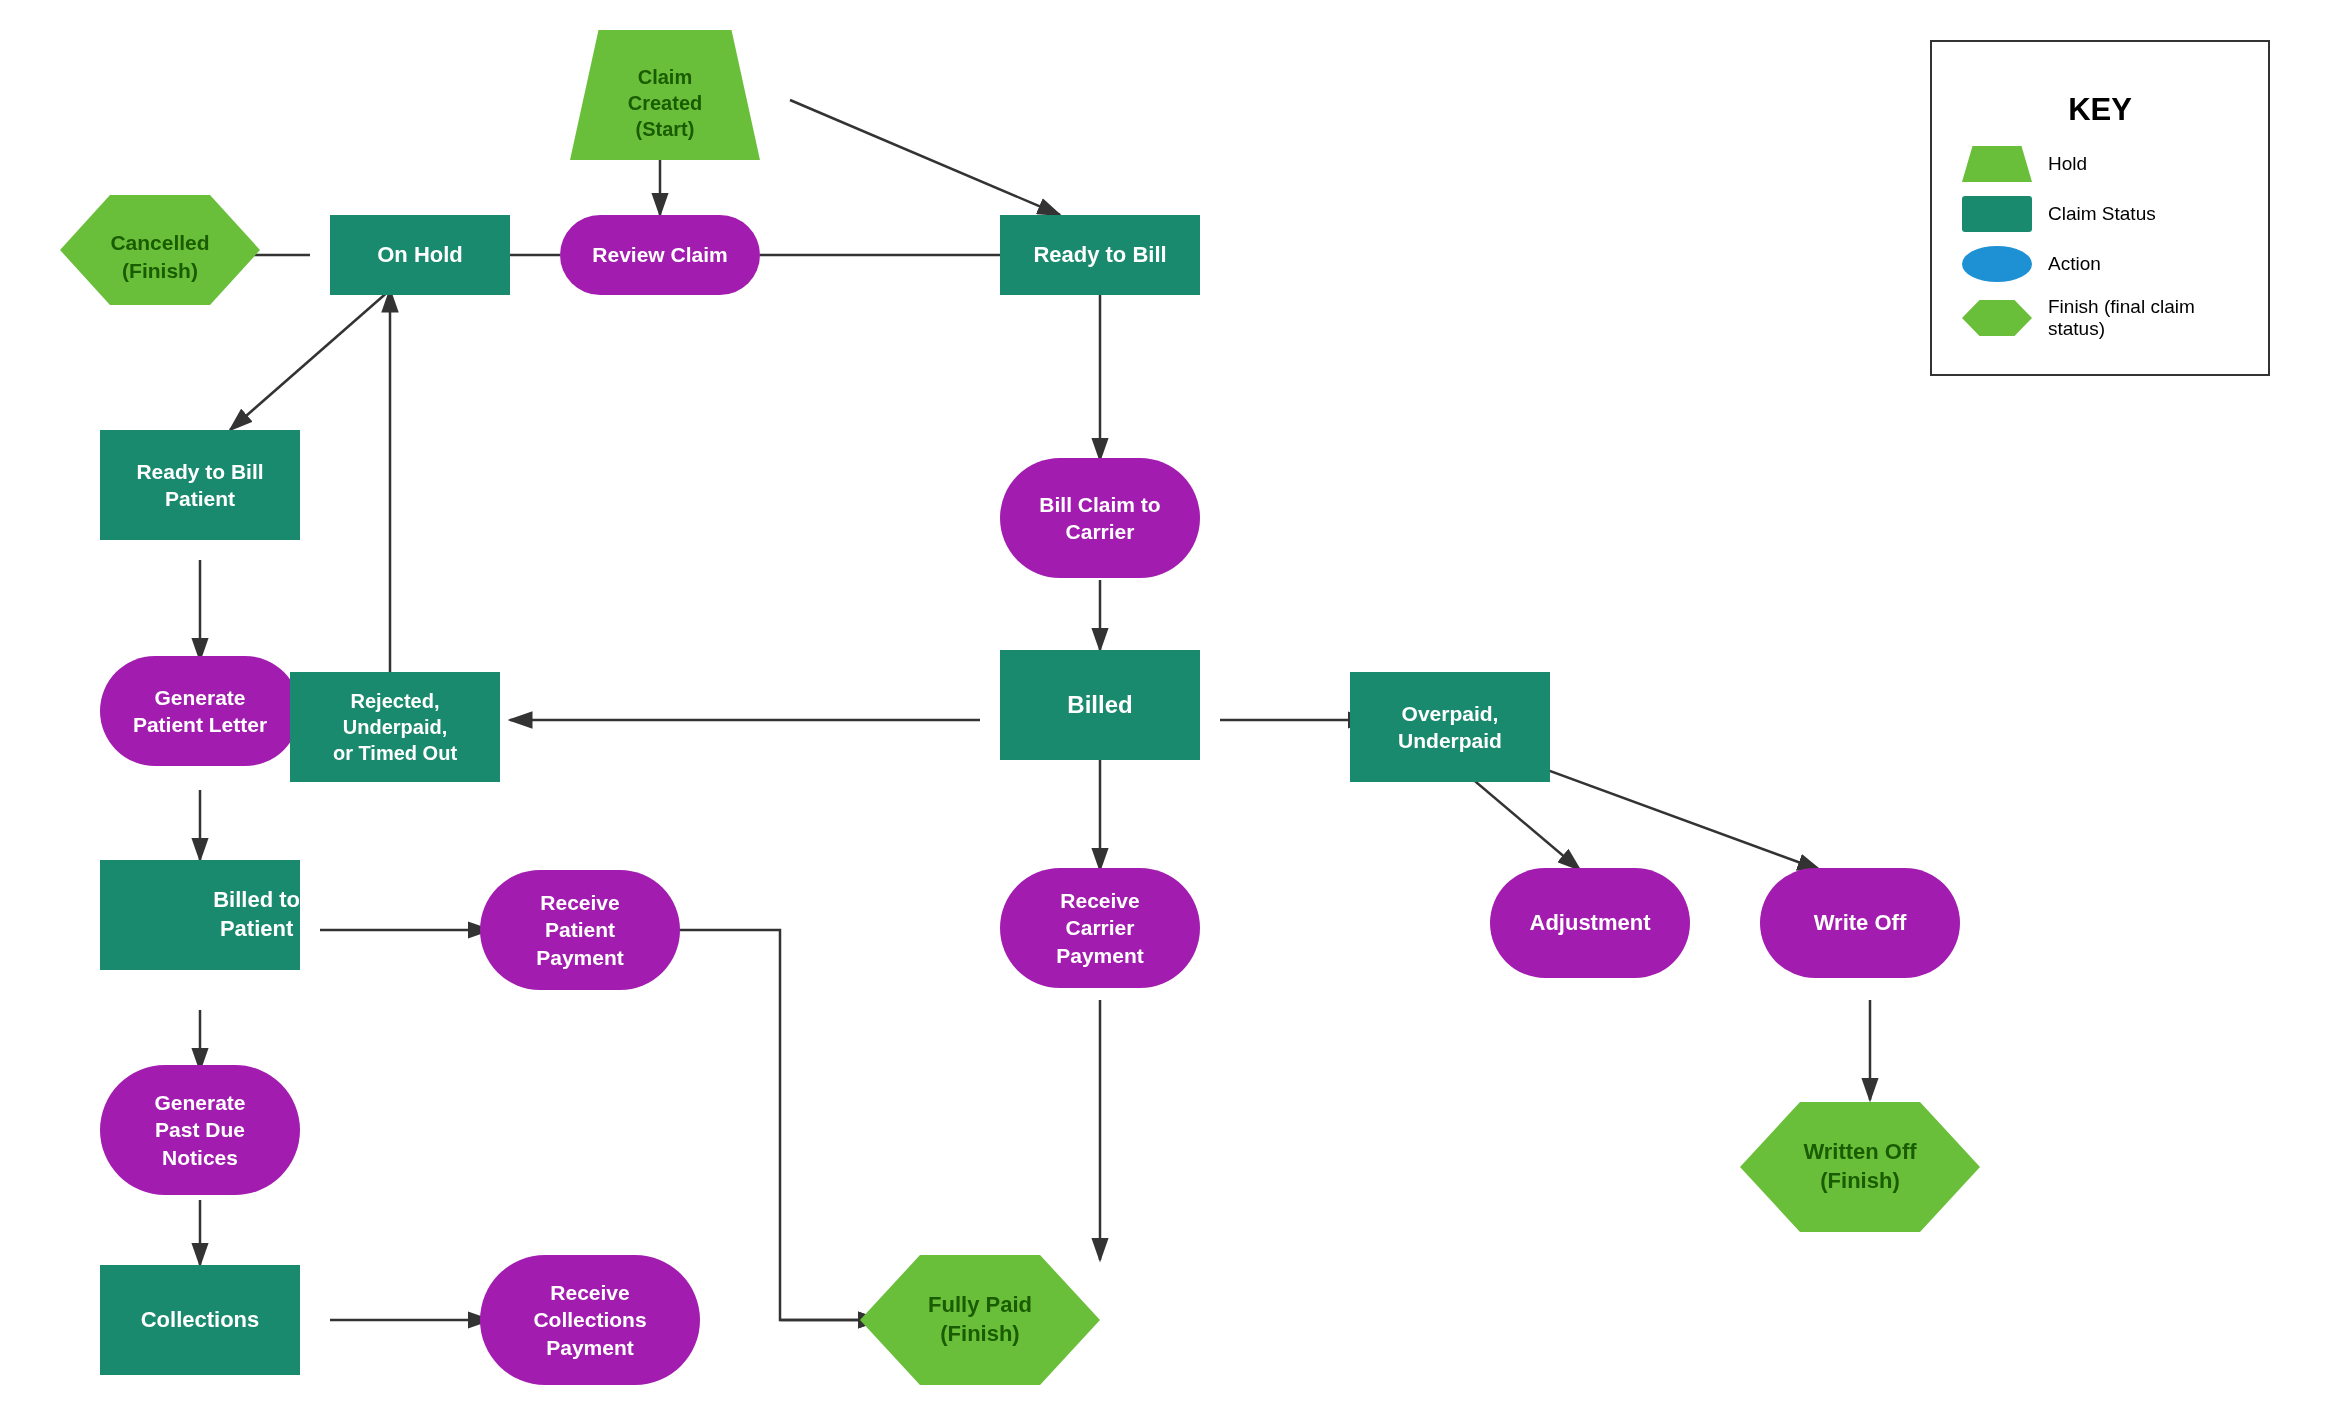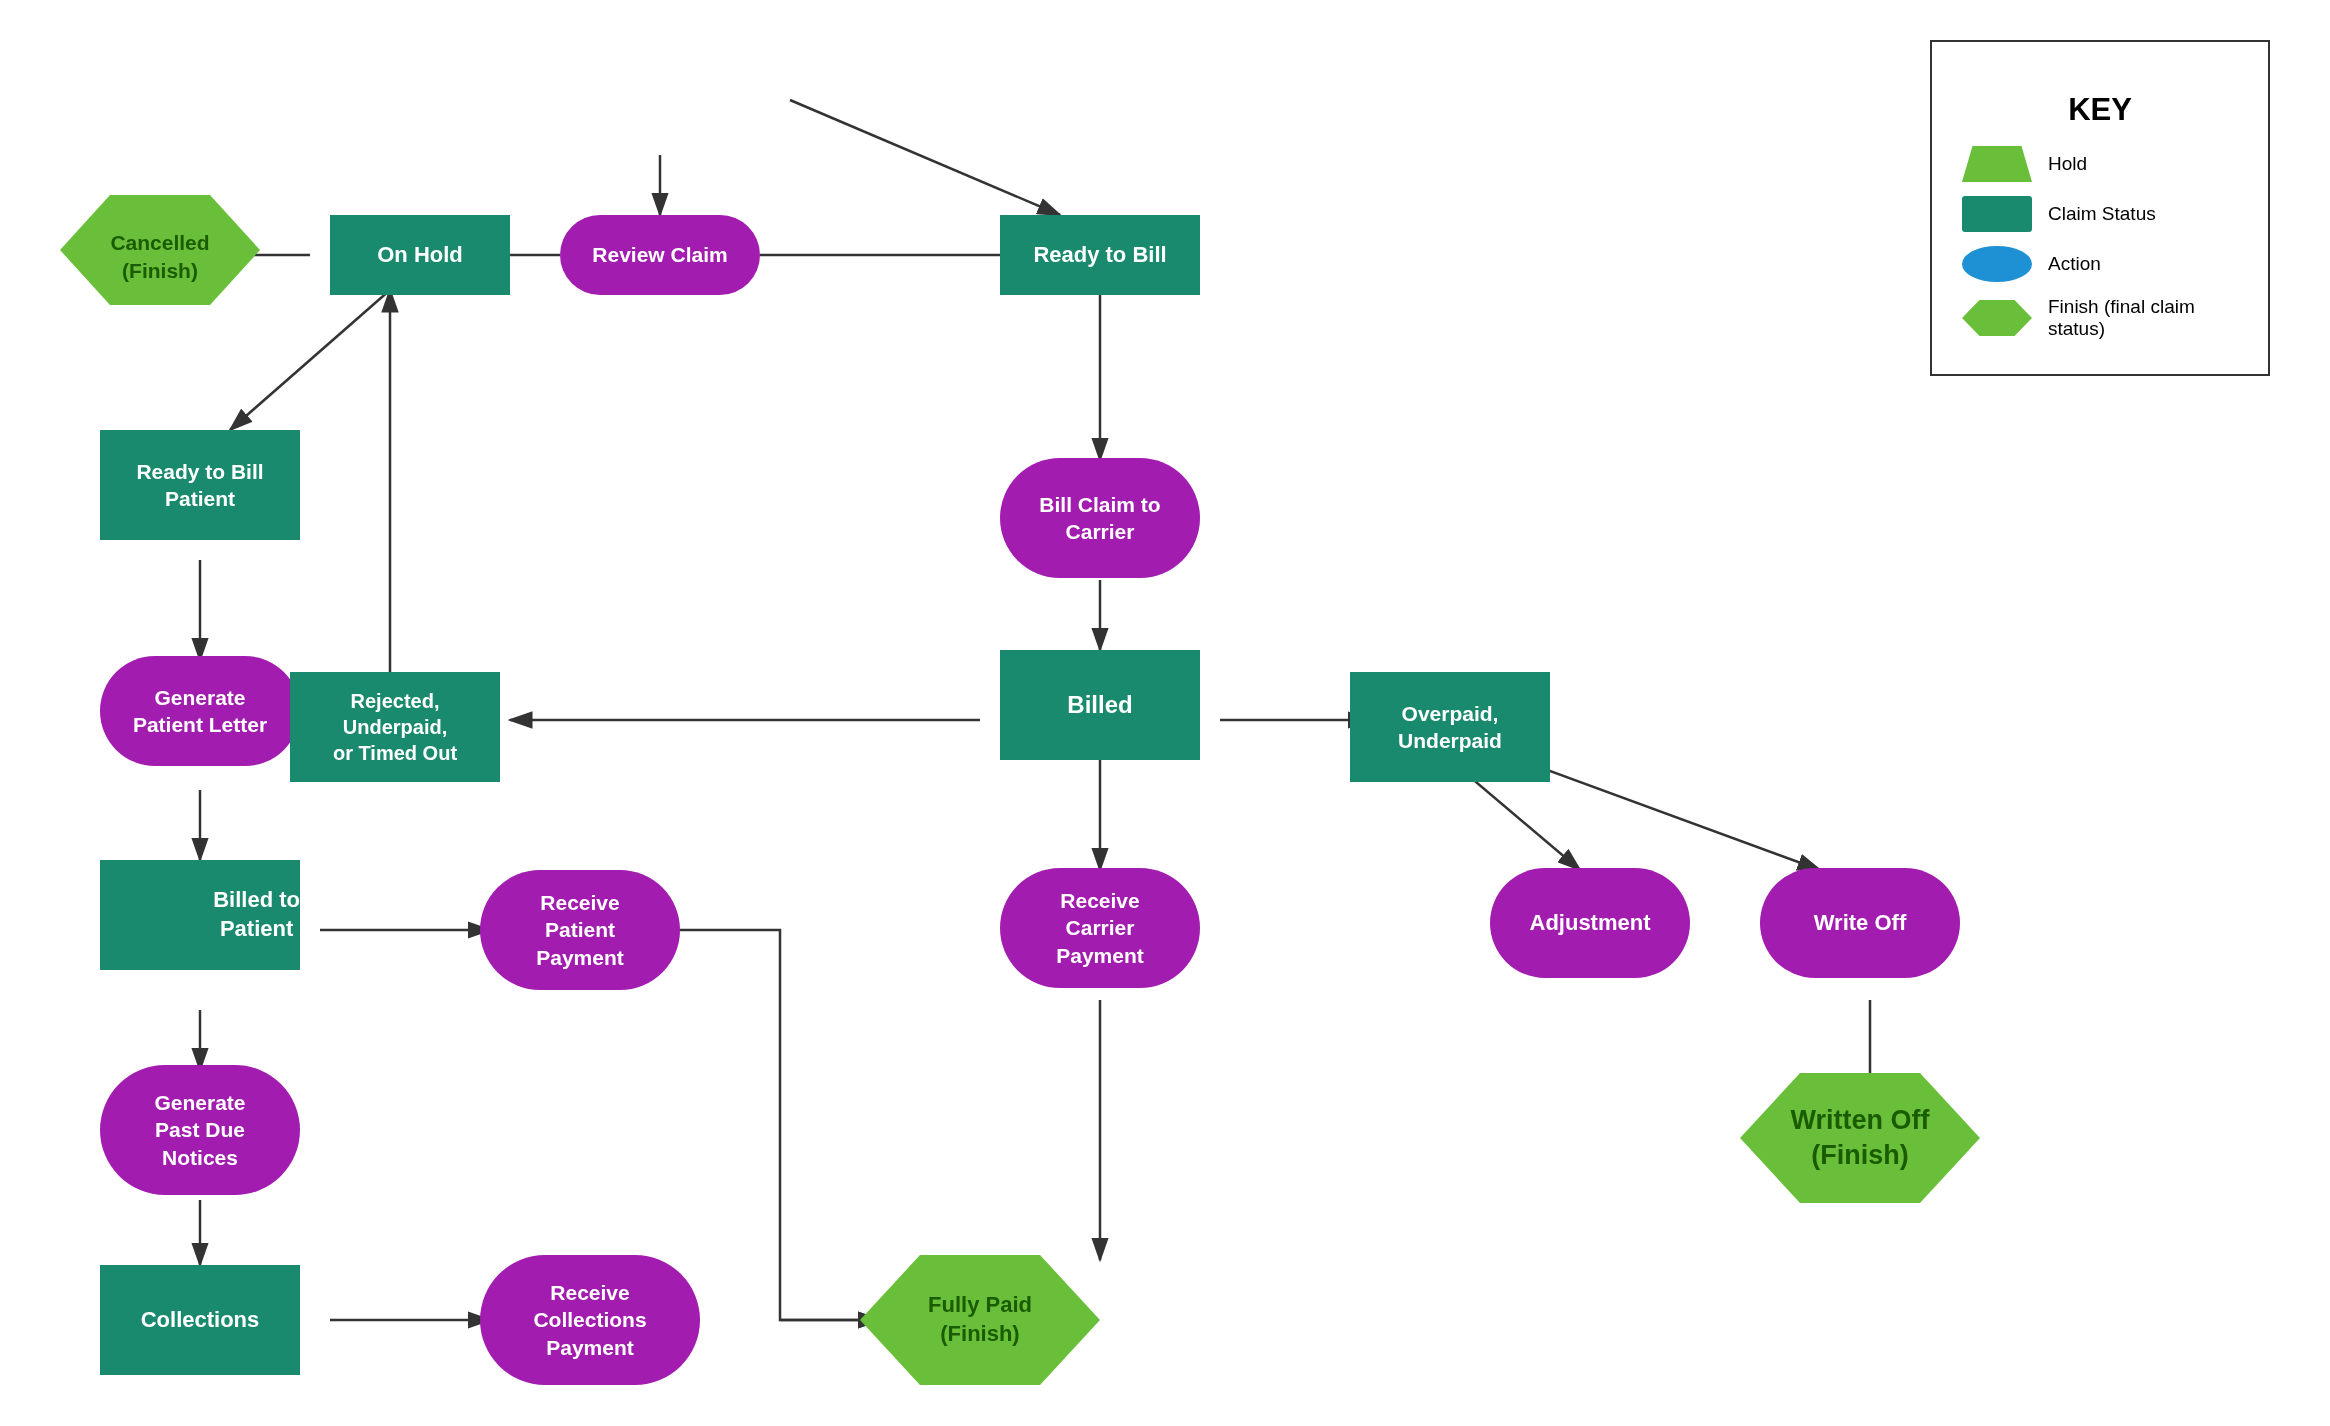--- a/index.html
+++ b/index.html
@@ -179,20 +179,25 @@
     <line x1="330" y1="1320" x2="490" y2="1320"></line>
 
     <polyline points="660,930 780,930 780,1320 880,1320"></polyline>
 
     <line x1="780" y1="1320" x2="880" y2="1320"></line>
 
     <line x1="310" y1="255" x2="190" y2="255"></line>
 
   </svg>
 
+  <div class="node node-trapezoid" style="left:570px; top:30px; width:190px; height:130px; font-size:20px; color:#1a5c00;">
+    <span style="white-space:pre-line; margin-top:15px;">Claim
+Created
+(Start)</span>
+  </div>
 
   <div class="node node-rect" style="left:330px; top:215px; width:180px; height:80px; font-size:22px;">
     <span>On Hold</span>
   </div>
 
   <div class="node node-ellipse" style="left:560px; top:215px; width:200px; height:80px; font-size:21px; border-radius:40px;">
     <span>Review Claim</span>
   </div>
 
   <div class="node node-rect" style="left:1000px; top:215px; width:200px; height:80px; font-size:22px;">
@@ -273,21 +278,21 @@
     <span style="white-space:pre-line;">Receive
 Collections
 Payment</span>
   </div>
 
   <div class="node node-hexagon" style="left:860px; top:1255px; width:240px; height:130px; font-size:22px; font-weight:bold; color:#1a5c00;">
     <span style="white-space:pre-line;">Fully Paid
 (Finish)</span>
   </div>
 
-  <div class="node node-hexagon" style="left:1740px; top:1073px; width:240px; height:130px; font-size:27px; font-weight:bold; color:#1a5c00;">
+  <div class="node node-hexagon" style="left:1740px; top:1102px; width:240px; height:130px; font-size:22px; font-weight:bold; color:#1a5c00;">
     <span style="white-space:pre-line;">Written Off
 (Finish)</span>
   </div>
 
   <div class="key-box">
     <div class="key-title">KEY</div>
     <div class="key-row">
       <div class="key-shape">
         <div class="key-trap"></div>
       </div>

